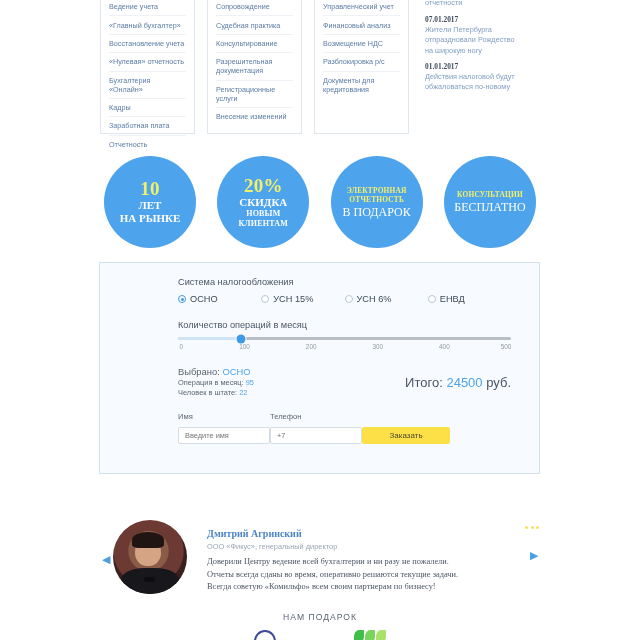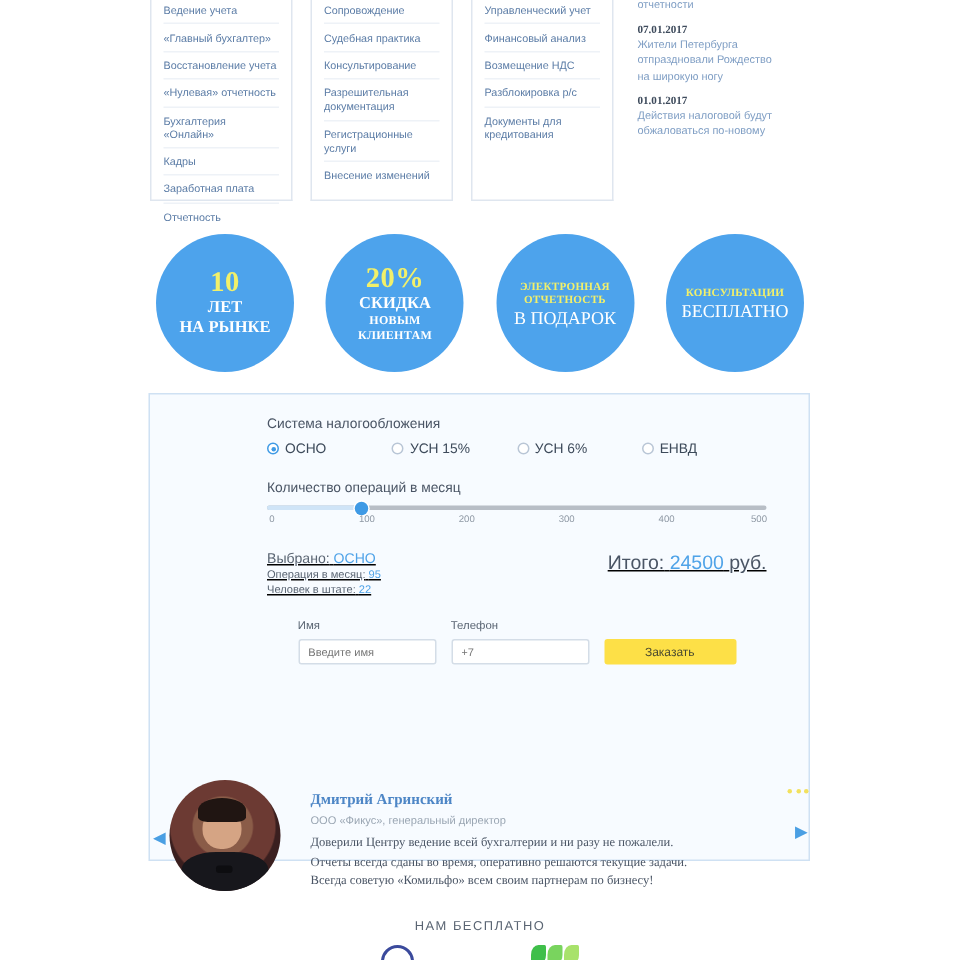--- a/index.html
+++ b/index.html
@@ -61,21 +61,21 @@
   }
   .c-big   { color: #f2f06a; font-size: 19px; font-weight: bold; line-height: 20px; letter-spacing: .3px; }
   .c-mid   { color: #ffffff; font-size: 11px; font-weight: bold; line-height: 13px; }
   .c-smallw{ color: #ffffff; font-size: 8px;  font-weight: bold; line-height: 10px; letter-spacing: .2px; }
   .c-white-lg { color: #ffffff; font-size: 12px; font-weight: normal; line-height: 14px; }
   .c-yellow-sm{ color: #f2f06a; font-size: 7.4px; font-weight: bold; line-height: 9.5px; letter-spacing: .2px; }
 
   
   .calc {
     position: absolute; left: 99px; top: 262px;
-    width: 441px; height: 312px;
+    width: 441px; height: 212px;
     background: #f7fbff;
     border: 1px solid #cfe1f3;
     padding: 14px 28px 0 78px;
   }
   .calc-label {
     color: #4a5565; font-size: 9.2px;
     margin-bottom: 7px;
   }
   .radios { display: flex; gap: 0; margin-bottom: 16px; }
   .radio { display: flex; align-items: center; gap: 4px; width: 84px; cursor: pointer; }
@@ -105,28 +105,28 @@
     border-radius: 50%; background: #3f9ae5;
     transform: translate(-50%, -50%); cursor: pointer;
     box-shadow: 0 0 0 1px #ffffff;
   }
   .ticks { position: relative; height: 10px; }
   .tick {
     position: absolute; top: 0; font-size: 6.4px; color: #8e98a4;
     transform: translateX(-50%);
   }
 
-  .result-row { display: flex; justify-content: space-between; align-items: flex-start; margin-top: 0; text-decoration: underline; }
+  .result-row { display: flex; justify-content: space-between; align-items: center; margin-top: 0; }
   .res-lines { font-size: 7.4px; color: #5a6573; line-height: 10.5px; }
   .res-lines .big { font-size: 9.4px; }
   .res-lines .v { color: #4fa3e8; }
   .total { font-size: 13px; color: #4a5565; }
   .total .v { color: #4fa3e8; }
 
-  .form-row { display: flex; align-items: flex-end; gap: 10px; margin-top: 13px; justify-content: center; }
+  .form-row { display: flex; align-items: flex-end; margin-top: 13px; }
   .field-lab { font-size: 7.6px; color: #5a6573; margin-bottom: 3px; }
   .field input {
     width: 92px; height: 17px;
     border: 1px solid #d4dde7; background: #ffffff;
     border-radius: 2px; font-size: 7.4px; color: #9aa6b3;
     padding: 0 6px; font-family: "Liberation Sans", sans-serif;
   }
   .order-btn {
     width: 88px; height: 17px;
     background: #fde047; border: none; border-radius: 2px;
@@ -375,21 +375,21 @@
     </div>
     <div class="nav-arrow nav-prev">◀</div>
     <div class="nav-arrow nav-next">▶</div>
     <div class="dots">
       <i></i>
       <i></i>
       <i></i>
     </div>
   </div>
 
-  <div class="trust-title">НАМ БЕСПЛАТНО</div>
+  <div class="trust-title">НАМ ПОДАРОК</div>
   <div class="logos">
     <div class="logo-o"></div>
     <div class="logo-leaf">
       <b></b>
       <b></b>
       <b></b>
     </div>
   </div>
 
 </div>

